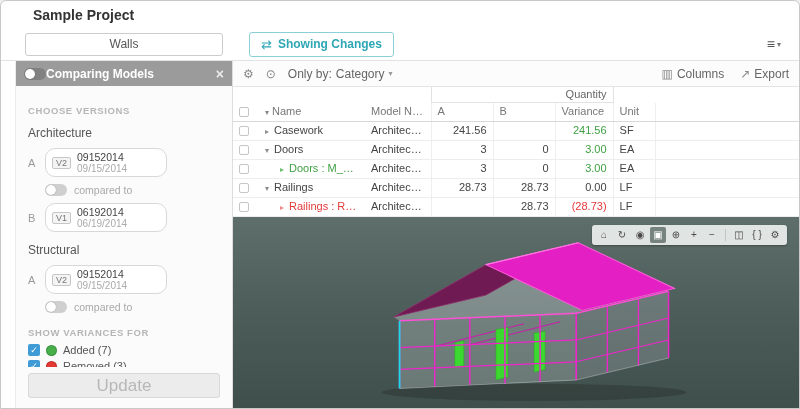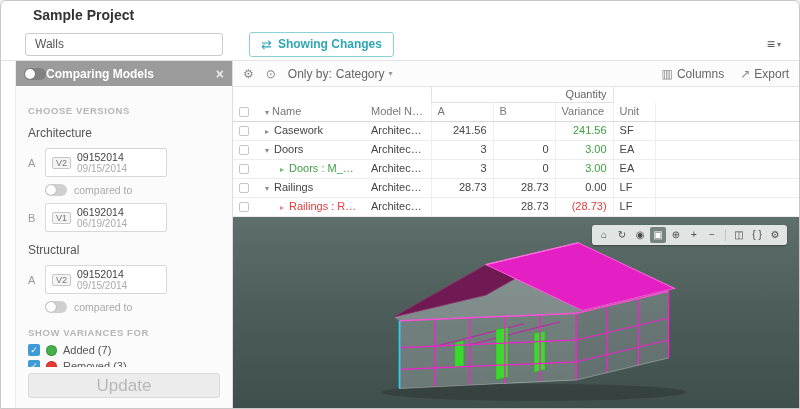--- a/index.html
+++ b/index.html
@@ -7,21 +7,21 @@
   body { font-family:"Liberation Sans", sans-serif; }
   .app { width:800px; height:409px; background:#fff; border:1px solid #c8c8c8;
          border-radius:6px 6px 0 0; overflow:hidden; display:flex; flex-direction:column; }
 
   
   .titlebar { flex:0 0 27px; display:flex; align-items:center; padding:0 32px; }
   .page-title { font-size:14px; font-weight:bold; color:#333; }
   .controlsbar { flex:0 0 33px; display:flex; align-items:center; padding:0 18px 0 24px;
                  border-bottom:1px solid #e3e3e3; gap:26px; }
   .search-input { width:198px; height:23px; border:1px solid #ccc; border-radius:3px;
-                  font-family:inherit; font-size:12px; color:#555; padding:0 9px; outline:none; }
+                  font-family:inherit; font-size:12px; color:#555; padding:0 9px; outline:none;text-align:center; }
   .btn-showing { display:inline-flex; align-items:center; gap:6px; height:25px; padding:0 11px;
                  border:1px solid #8bcfd7; border-radius:3px; background:#fff; color:#2fa7b5;
                  font-family:inherit; font-size:12px; font-weight:bold; cursor:pointer; }
   .btn-showing .xch { font-size:13px; font-weight:normal; }
   .menu-btn { margin-left:auto; color:#555; font-size:14px; display:flex; align-items:center;
               gap:2px; cursor:pointer; }
   .menu-btn .caret { font-size:8px; color:#777; }
 
   
   .content { flex:1; display:flex; min-height:0; padding-left:14px; }
@@ -36,21 +36,21 @@
   .pill::after { content:""; position:absolute; left:1px; top:1px; width:10px; height:10px;
                  border-radius:50%; background:#fff; box-shadow:0 0 1px rgba(0,0,0,.4); }
   .pill.light { background:#cfcfcf; }
   .sb-close { margin-left:auto; color:#ececec; font-size:14px; line-height:1; cursor:pointer; }
   .sb-body { flex:1; padding:9px 12px 2px; overflow:hidden; display:flex; flex-direction:column; }
   .caps-label { font-size:9.5px; font-weight:bold; letter-spacing:.6px; color:#b6b6b6; margin:10px 0 6px; }
   .discipline { font-size:12px; color:#555; margin:4px 0 5px; }
   .ver-row { display:flex; align-items:center; gap:7px; margin:3px 0; }
   .ver-letter { width:10px; color:#999; font-size:11px; }
   .ver-box { display:flex; align-items:center; gap:6px; background:#fff; border:1px solid #d8d8d8;
-             border-radius:2px; padding:2px 6px; width:122px; cursor:pointer; }
+             border-radius:10px; padding:2px 6px; width:122px; cursor:pointer; }
   .ver-badge { font-size:9px; color:#777; border:1px solid #c6c6c6; border-radius:2px;
                padding:0 3px; background:#f4f4f4; }
   .ver-name { font-size:10.5px; color:#444; line-height:1.15; }
   .ver-date { font-size:10px; color:#aaa; line-height:1.1; }
   .cmp-row { display:flex; align-items:center; gap:7px; margin:4px 0 4px 17px;
              color:#a9a9a9; font-size:10.5px; }
   .vf-row { display:flex; align-items:center; gap:6px; margin:0 0 4px; font-size:11px; color:#555; }
   .vf-check { width:12px; height:12px; border-radius:2px; background:#3e9bd6; color:#fff;
               font-size:9px; line-height:12px; text-align:center; flex:0 0 auto; cursor:pointer; }
   .vf-dot { width:11px; height:11px; border-radius:50%; border:1px solid rgba(0,0,0,.18); flex:0 0 auto; }

